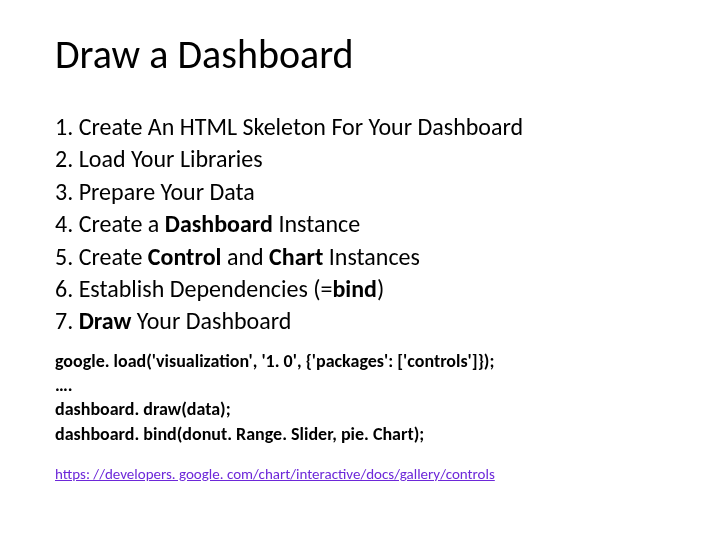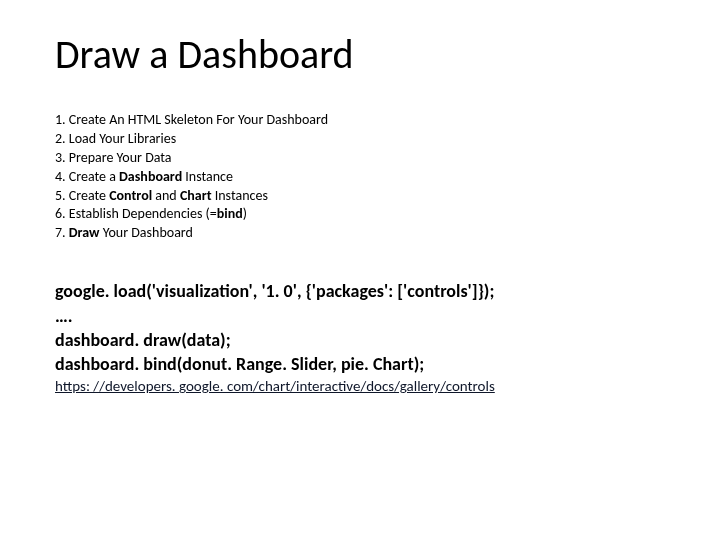--- a/index.html
+++ b/index.html
@@ -16,38 +16,39 @@
       padding: 20px 50px 20px 55px;
     }
     .title {
       text-align: left;
       font-size: 40px;
       font-weight: 400;
       margin-bottom: 32px;
       margin-top: 10px;
     }
     .steps {
-      font-size: 14px;
+      font-size: 24px;
       line-height: 1.35;
-      margin-bottom: 36px;
+      margin-bottom: 11px;
     }
     .step {
       margin-bottom: 0;
     }
     .bold {
       font-weight: 700;
     }
     .code-block {
       font-size: 18px;
       font-weight: 700;
       line-height: 1.35;
+      margin-bottom: 18px;
     }
     .link {
       font-size: 15px;
-      color: #0f172a;
+      color: #6d28d9;
       text-decoration: underline;
     }
   </style>
 </head>
 <body>
 
 <div class="title">Draw a Dashboard</div>
 
 <div class="steps">
   <div class="step">1. Create An HTML Skeleton For Your Dashboard</div>

